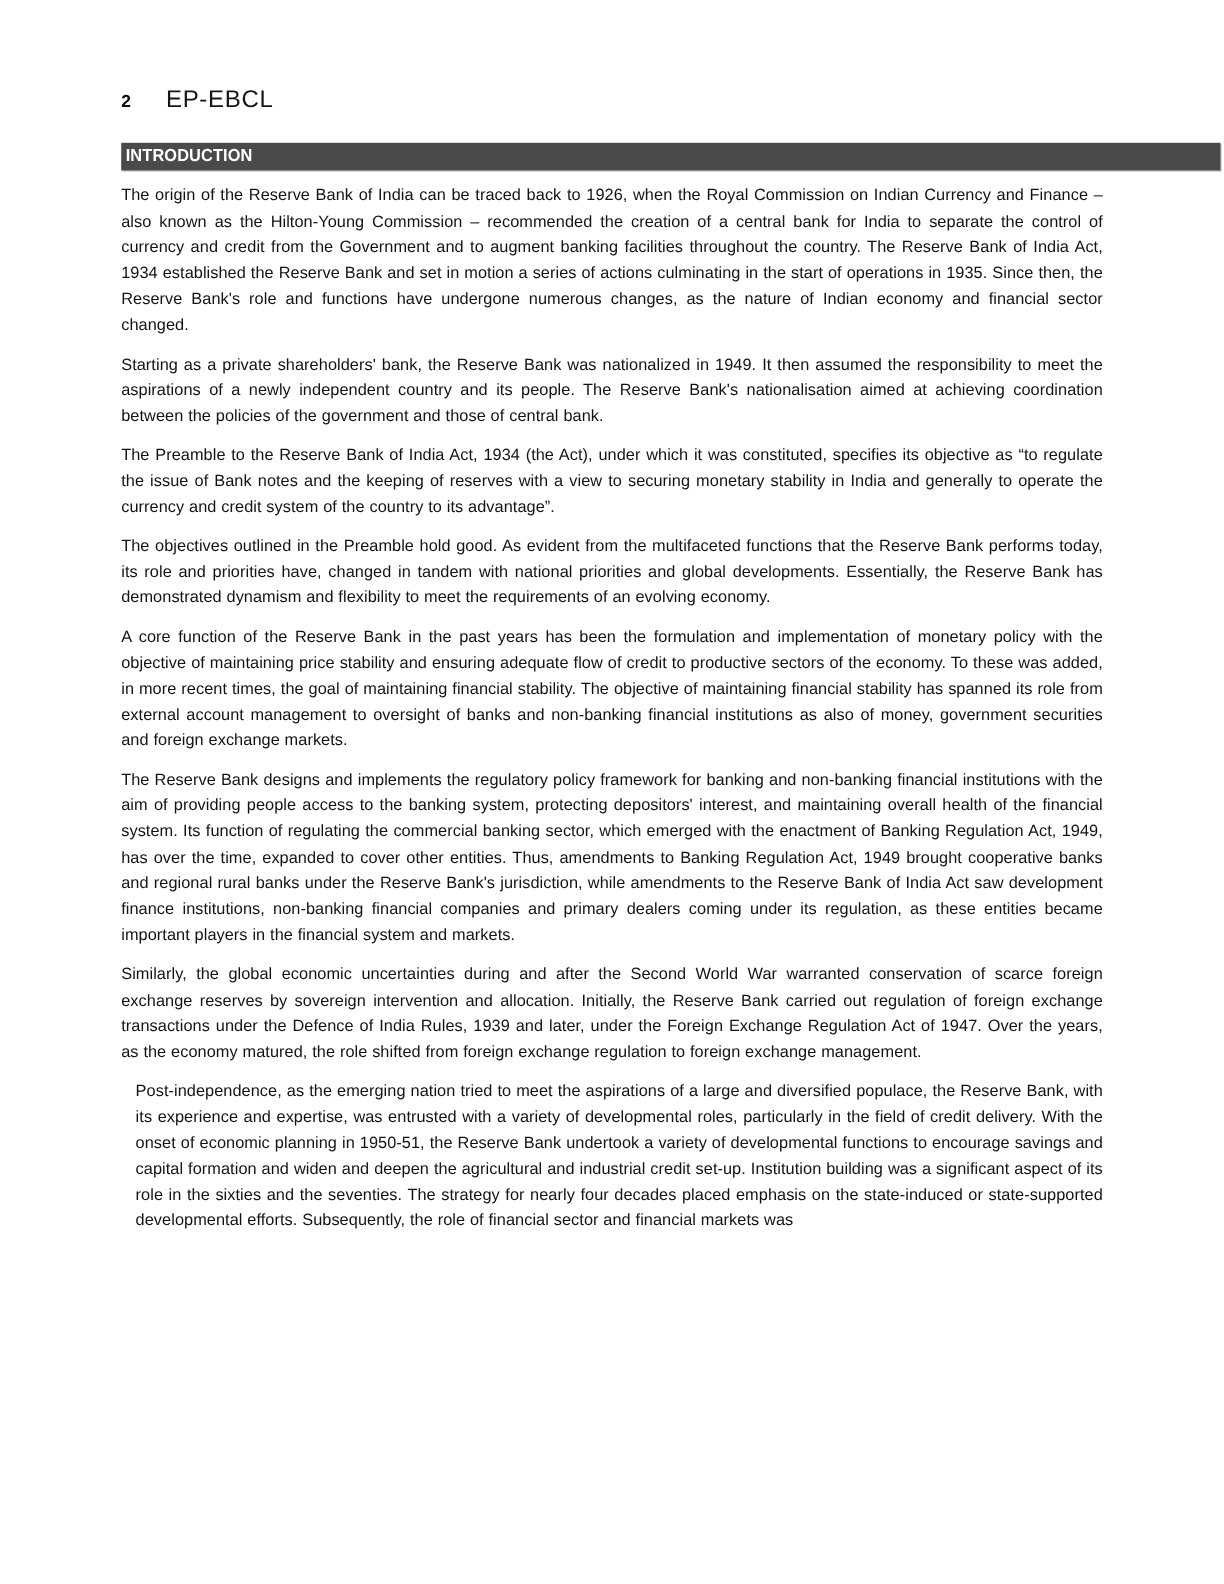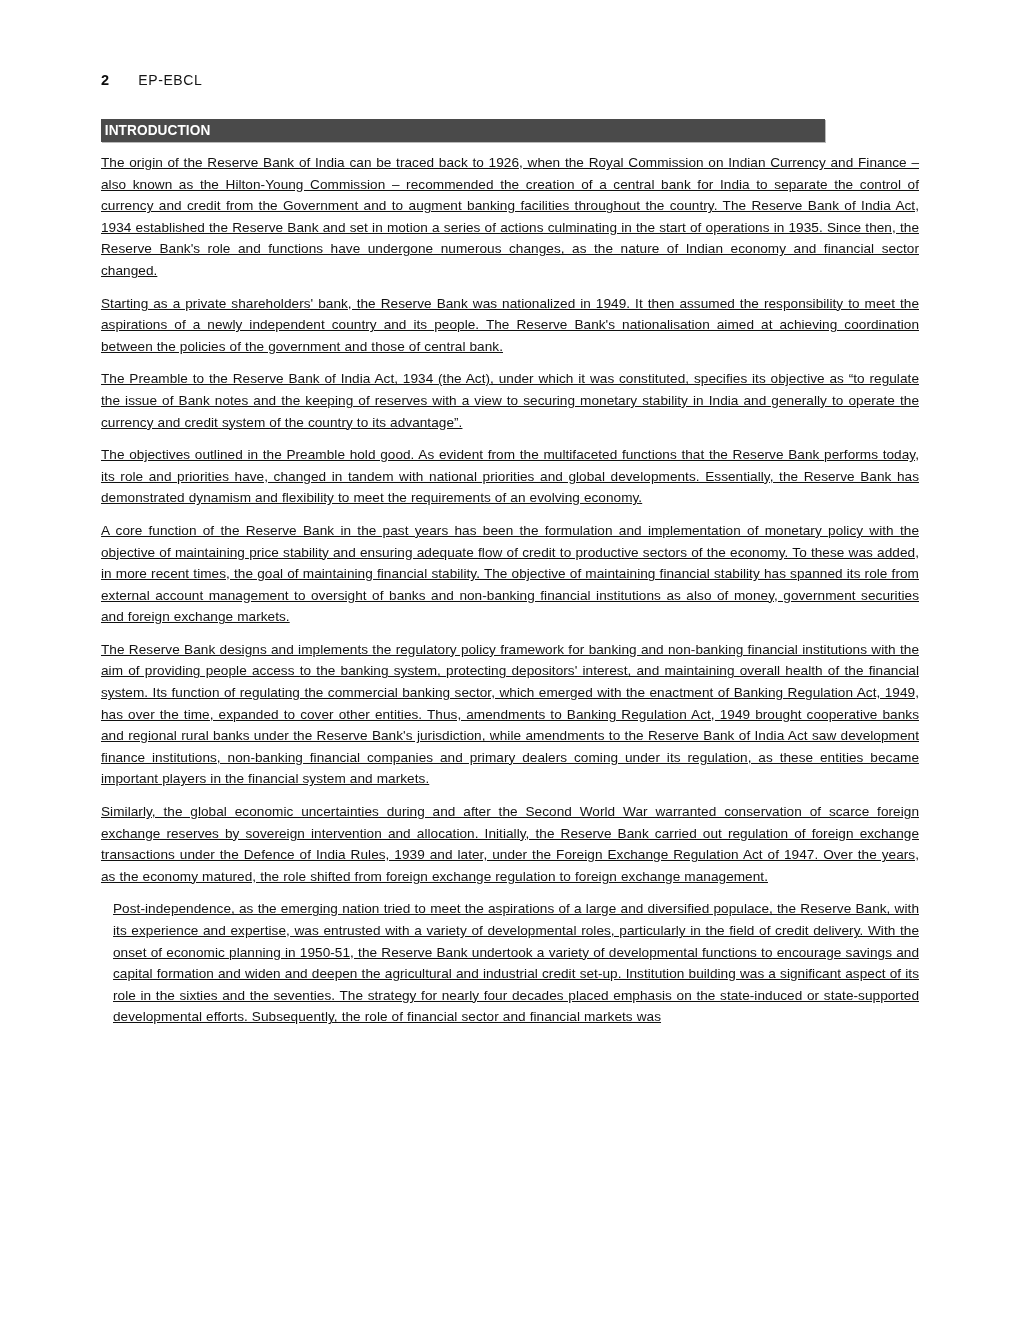--- a/index.html
+++ b/index.html
@@ -34,33 +34,33 @@
     display: flex;
     align-items: baseline;
   }
   .running-head .folio {
     font-size: 14.5px;
     font-weight: bold;
     letter-spacing: 0.2px;
     color: #0c0c0c;
   }
   .running-head .head-title {
-    font-size: 14px;
+    font-size: 20px;
     font-weight: normal;
     letter-spacing: 0.6px;
     color: #151515;
     margin-left: 29px;
   }
 
   
   .section-banner {
     position: absolute;
     left: 101px;
     top: 119px;
-    width: 724px;
+    width: 916px;
     height: 23px;
     background: #4a4a4a;
     box-shadow: 1px 1px 0 #b9b9b9;
     display: flex;
     align-items: center;
   }
   .section-banner .banner-label {
     color: #ffffff;
     font-size: 14.5px;
     font-weight: bold;
@@ -70,21 +70,20 @@
     transform: scaleX(0.94);
     transform-origin: left center;
   }
 
   
   .body-column {
     position: absolute;
     left: 101px;
     top: 152px;
     width: 818px;
-    text-decoration: underline;
   }
   .body-column p {
     margin: 0 0 11px 0;
     font-size: 13.6px;
     line-height: 21.6px;
     text-align: justify;
     text-justify: inter-word;
     color: #121212;
     letter-spacing: 0.05px;
     word-spacing: 0.2px;

